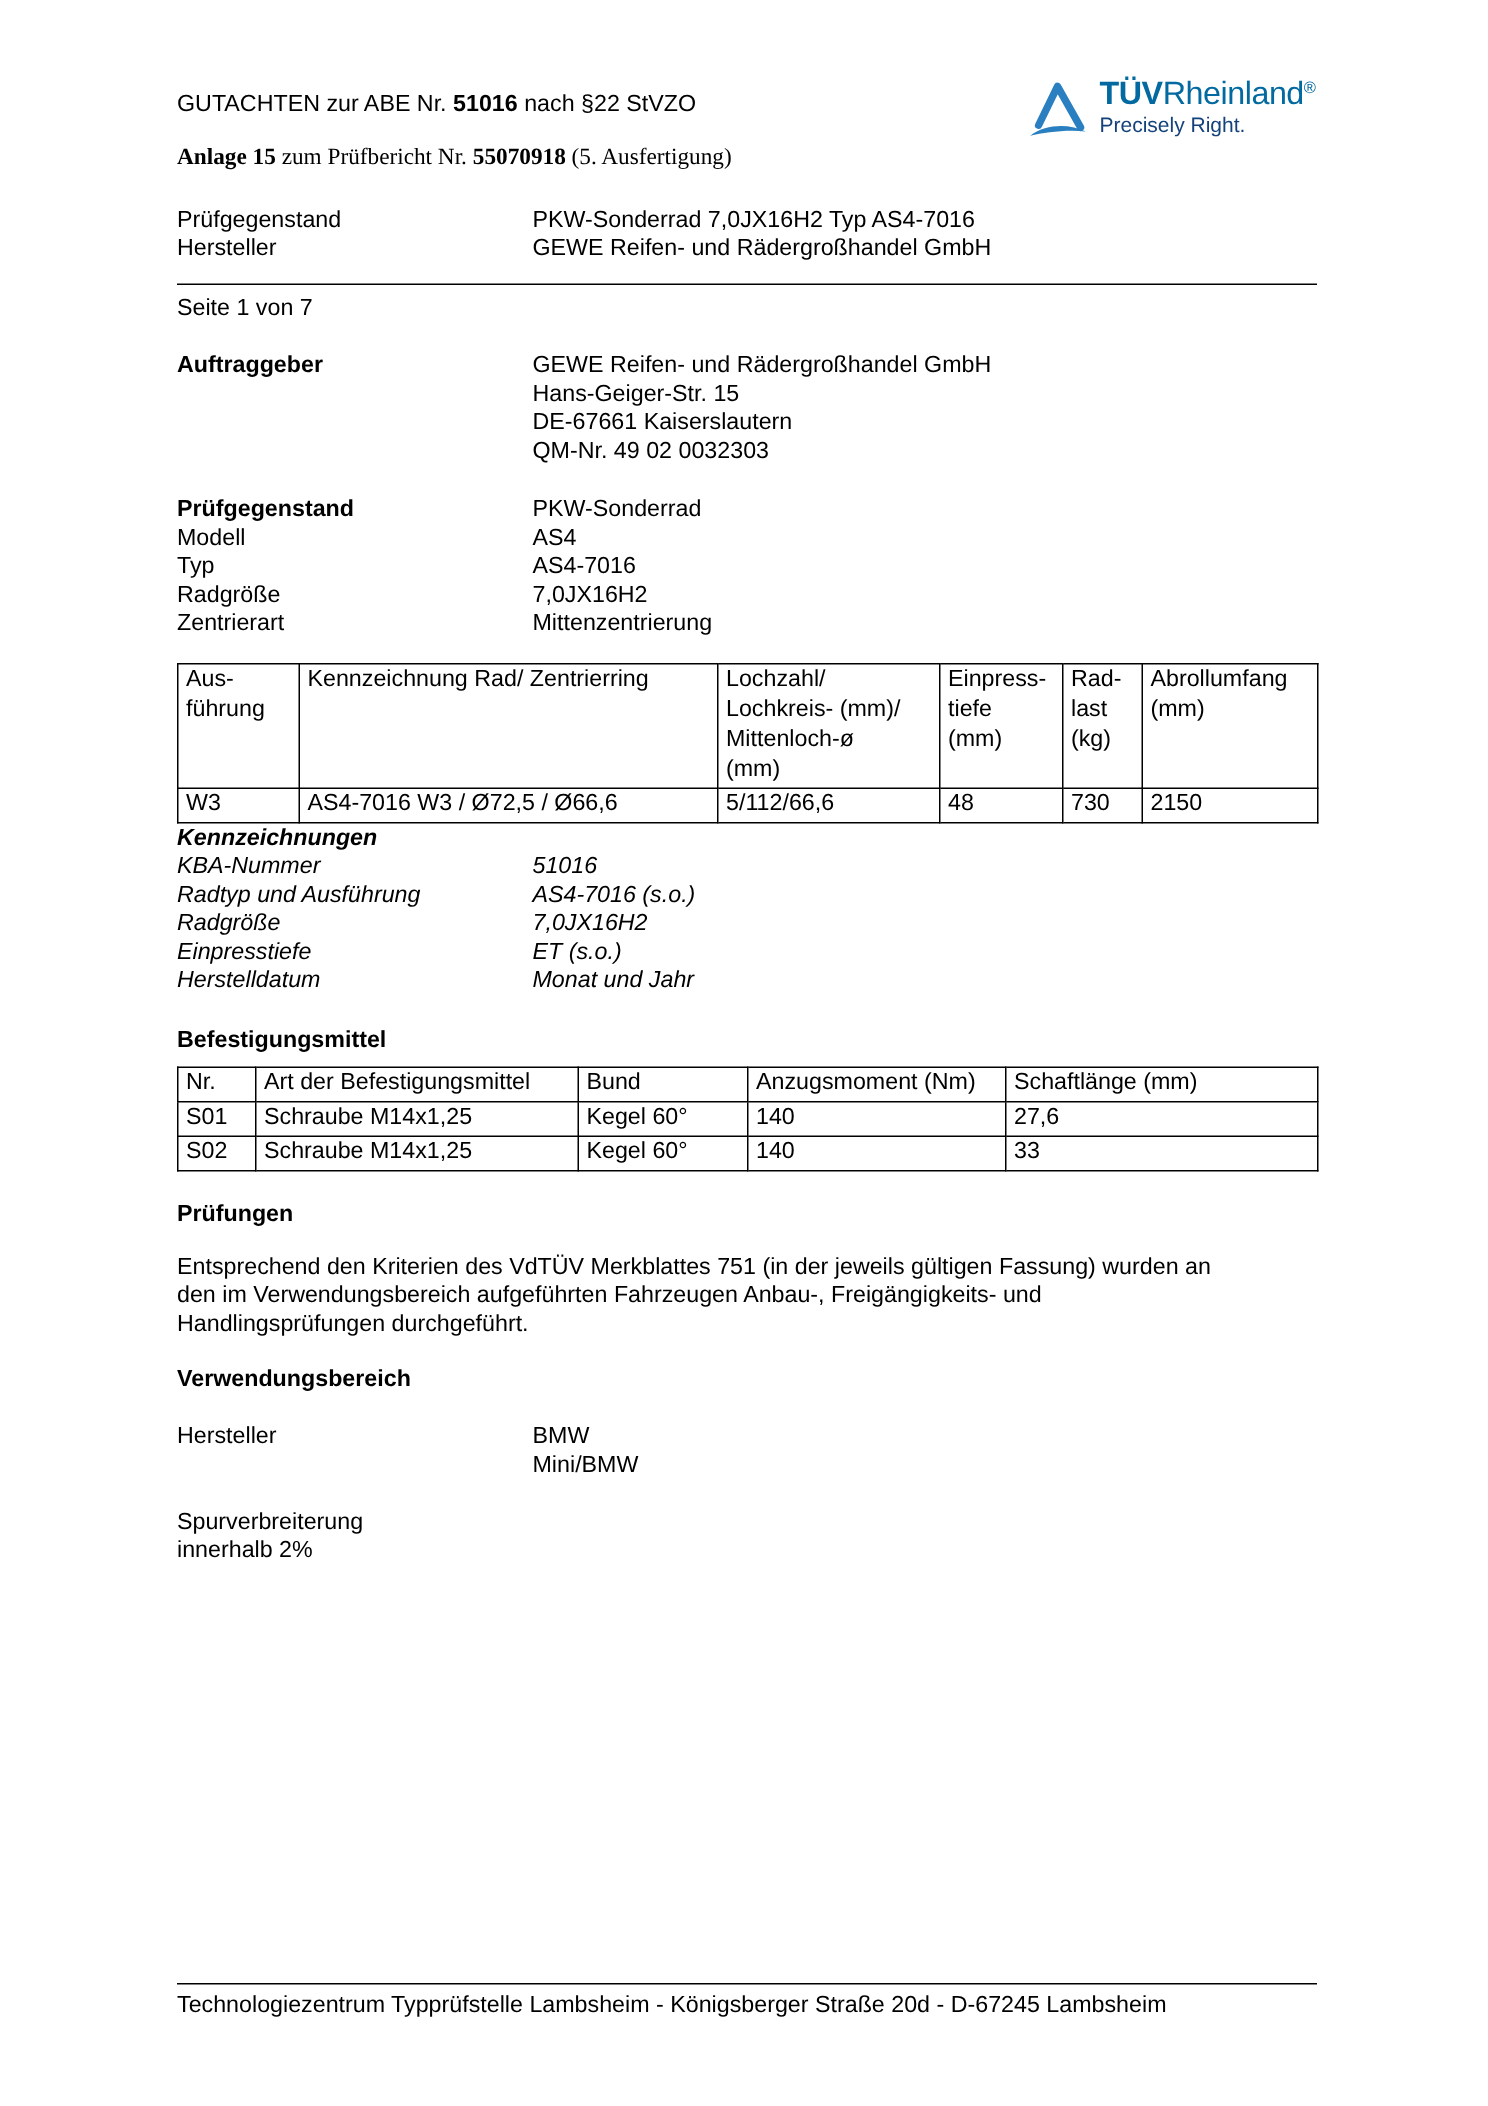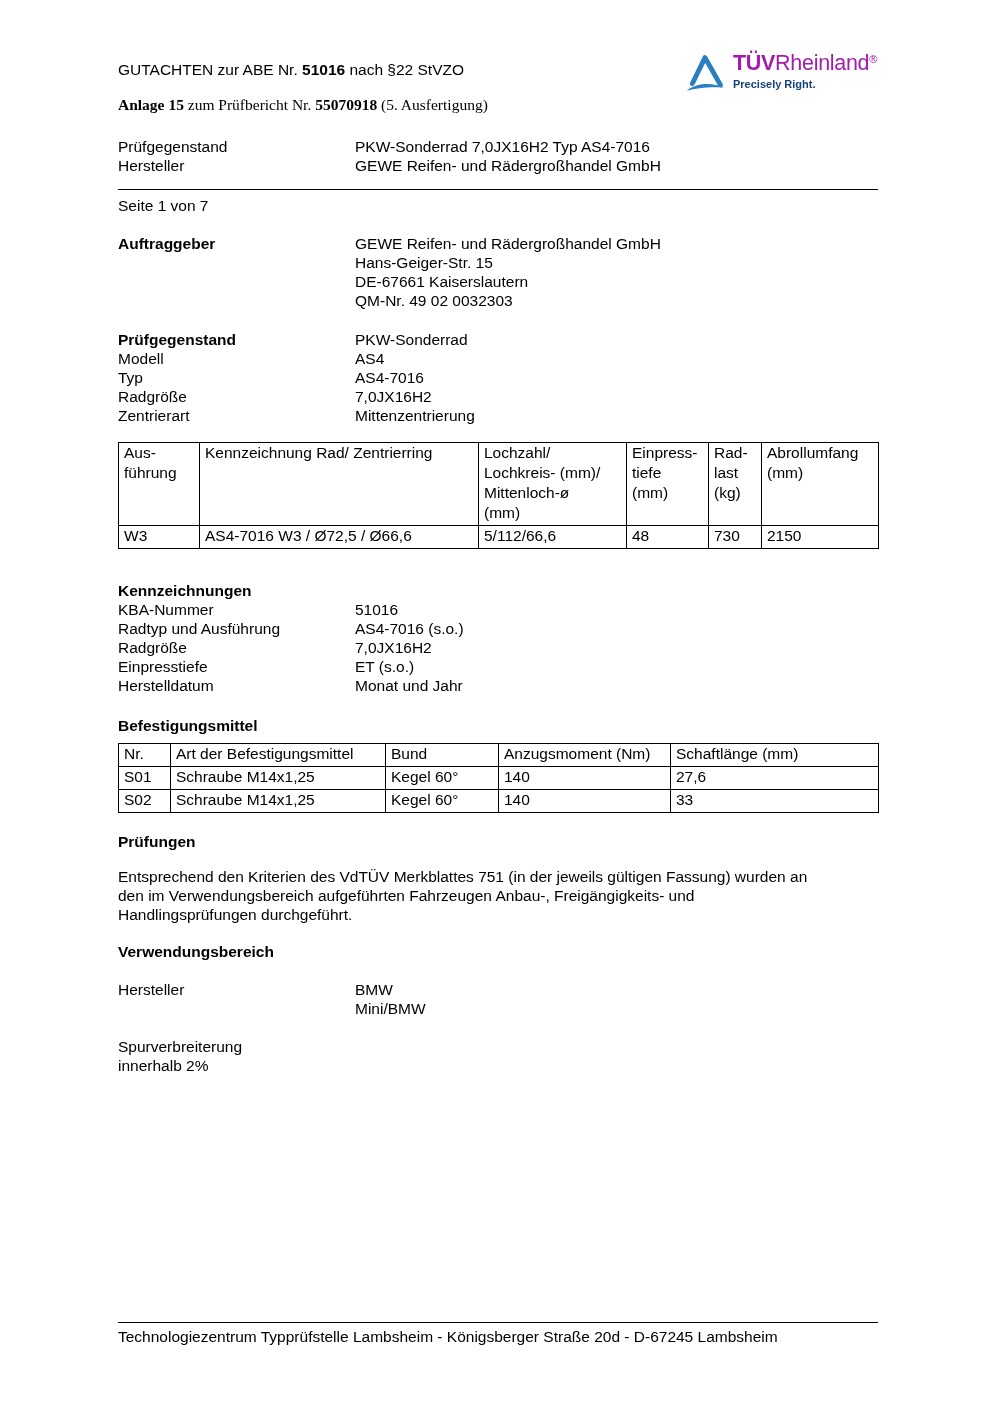--- a/index.html
+++ b/index.html
@@ -16,24 +16,24 @@
   .b { font-weight:bold; }
 
   
   .doc-title    { margin-top:60px; }
   .doc-subtitle { margin-top:16px;font-family:Liberation Serif, serif; }
 
   
   .logo { position:absolute; left:684px; top:48px; display:flex; align-items:flex-start; }
   .logo-svg { display:block; margin-top:2px; }
   .logo-right { margin-left:7px; }
-  .logo-word { font-size:21.5px; line-height:22px; color:#a21caf; letter-spacing:-0.3px;text-align:center; }
+  .logo-word { font-size:21.5px; line-height:22px; color:#0369a1; letter-spacing:-0.3px;text-align:center; }
   .logo-word .tuv { font-weight:bold; }
   .logo-reg { font-size:11px; vertical-align:7px; }
-  .logo-tagline { font-size:11px; line-height:15px; color:#14427a; margin-top:3px; font-weight:bold; }
+  .logo-tagline { font-size:14px; line-height:15px; color:#14427a; margin-top:3px; font-weight:normal; }
 
   
   .intro { margin-top:23px; }
   .kv-row { display:flex; }
   .kv-label { width:237px; flex:none; }
   .kv-value { flex:1; }
 
   .rule { margin-top:14px; border-top:1.5px solid #000; height:0; }
   .page-info { margin-top:6px; }
 
@@ -42,21 +42,21 @@
 
   table { border-collapse:collapse; table-layout:fixed; width:760px; }
   th, td {
     border:1.5px solid #000;
     padding:0 5px 2px 5px;
     vertical-align:top; text-align:left;
     font-weight:normal; font-size:15.5px; line-height:20px;
     white-space:pre-line; overflow:hidden;
   }
   .wheel-table { margin-top:17px; }
-  .kennz { margin-top:32px; }
+  .kennz { margin-top:0;font-style:italic; }
   .sec-heading { font-weight:bold; }
   .befest-heading { margin-top:21px; }
   .fastener-table { margin-top:8px; }
   .pruef-heading { margin-top:19px; }
   .paragraph { margin-top:16px; white-space:pre-line; }
   .verw-heading { margin-top:18px; }
   .hersteller-row { margin-top:19px; }
   .spur-row { margin-top:19px;flex-direction:column; }
 
   .footer {

